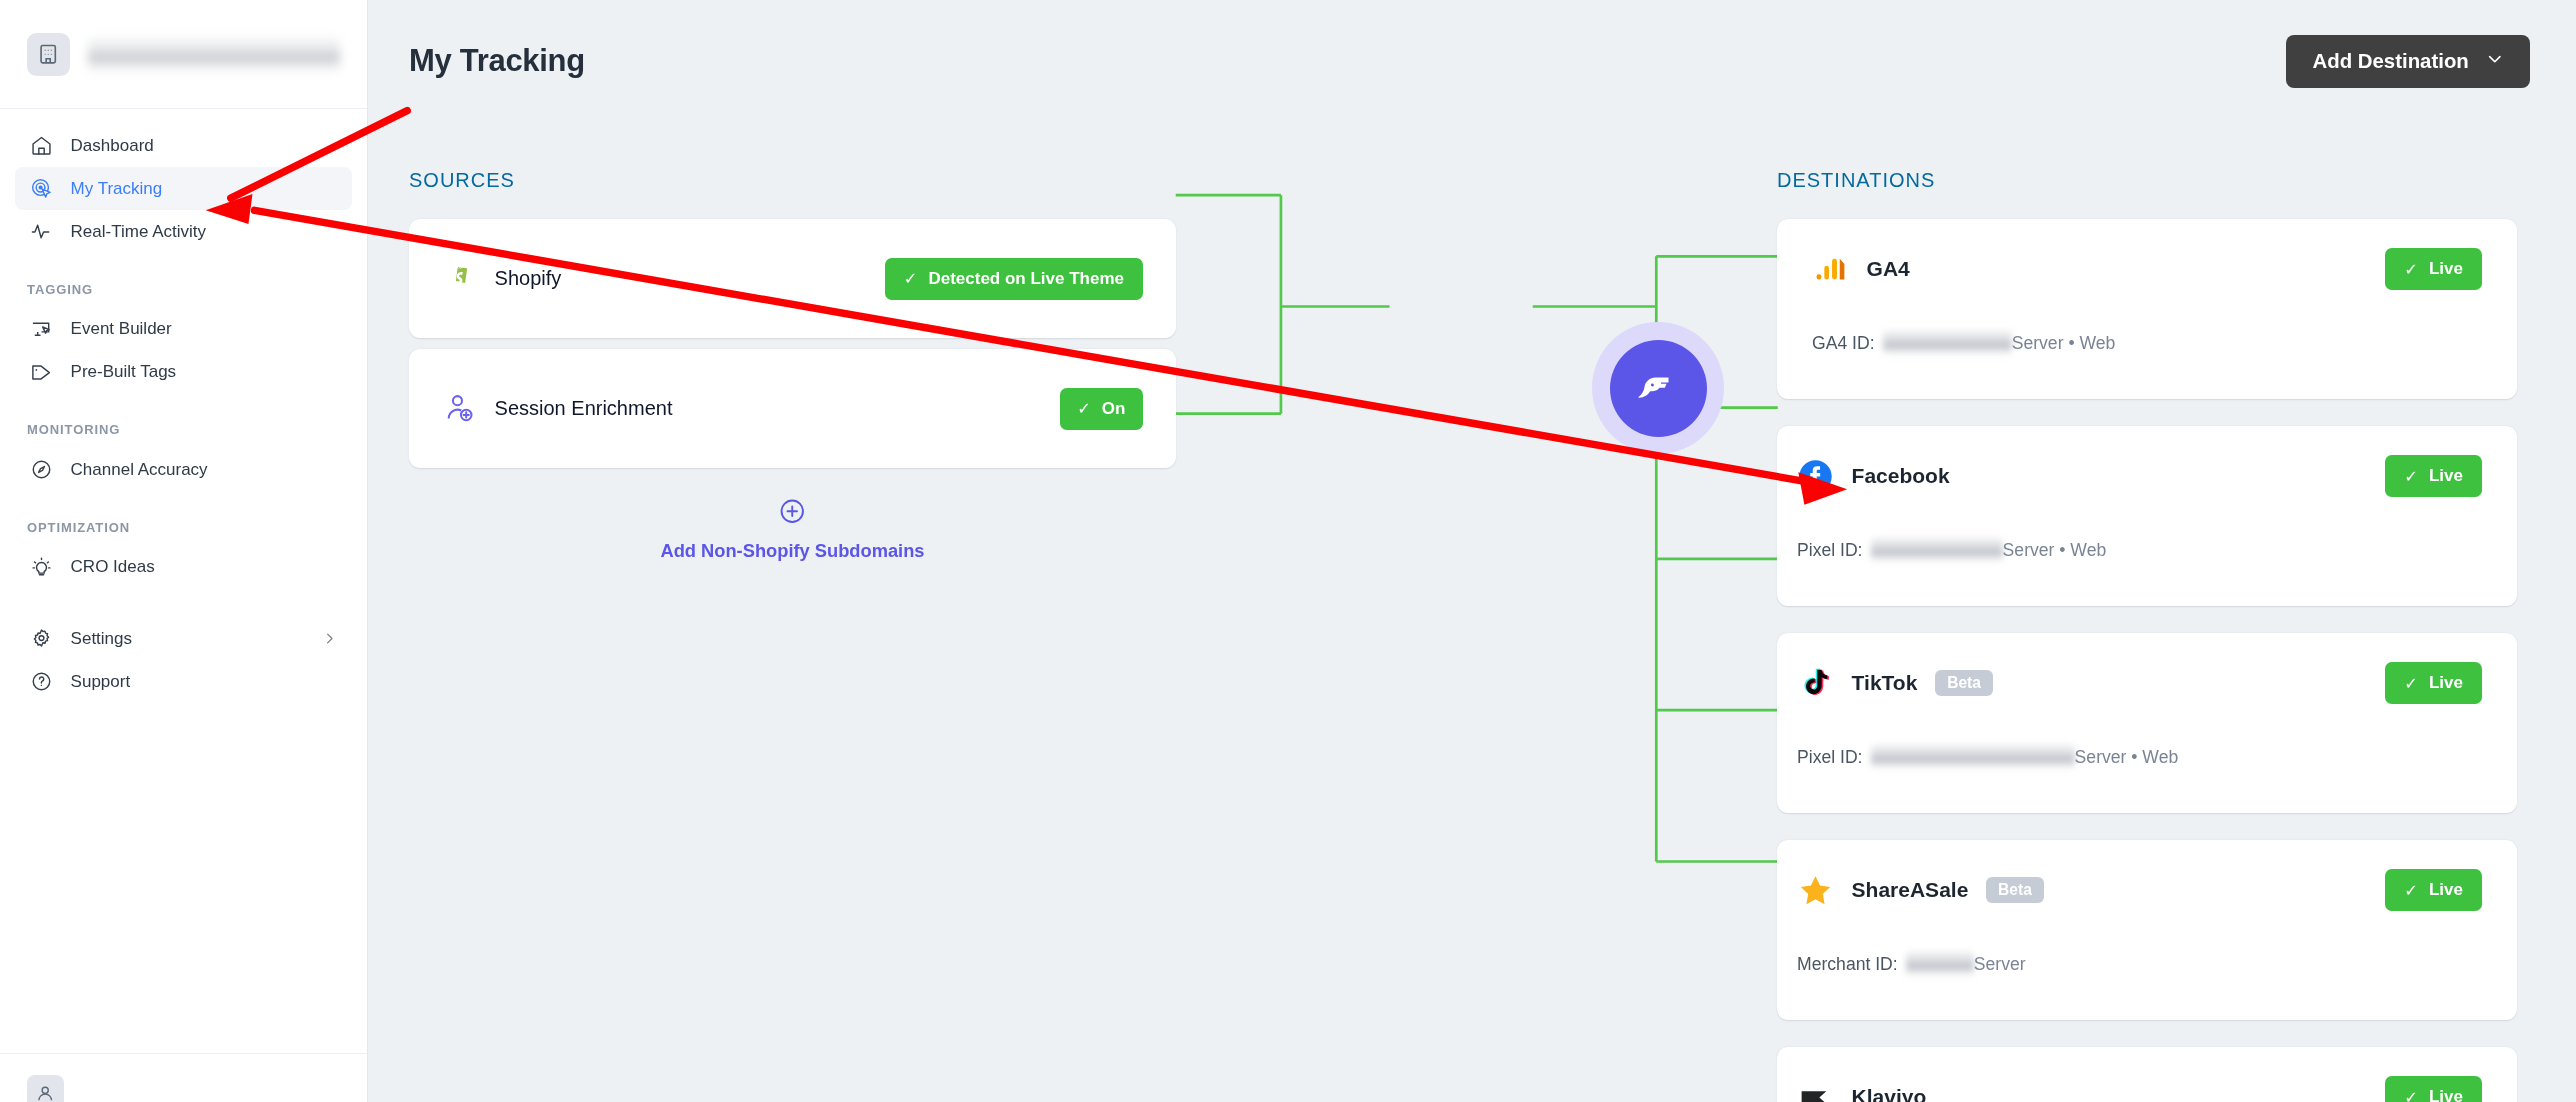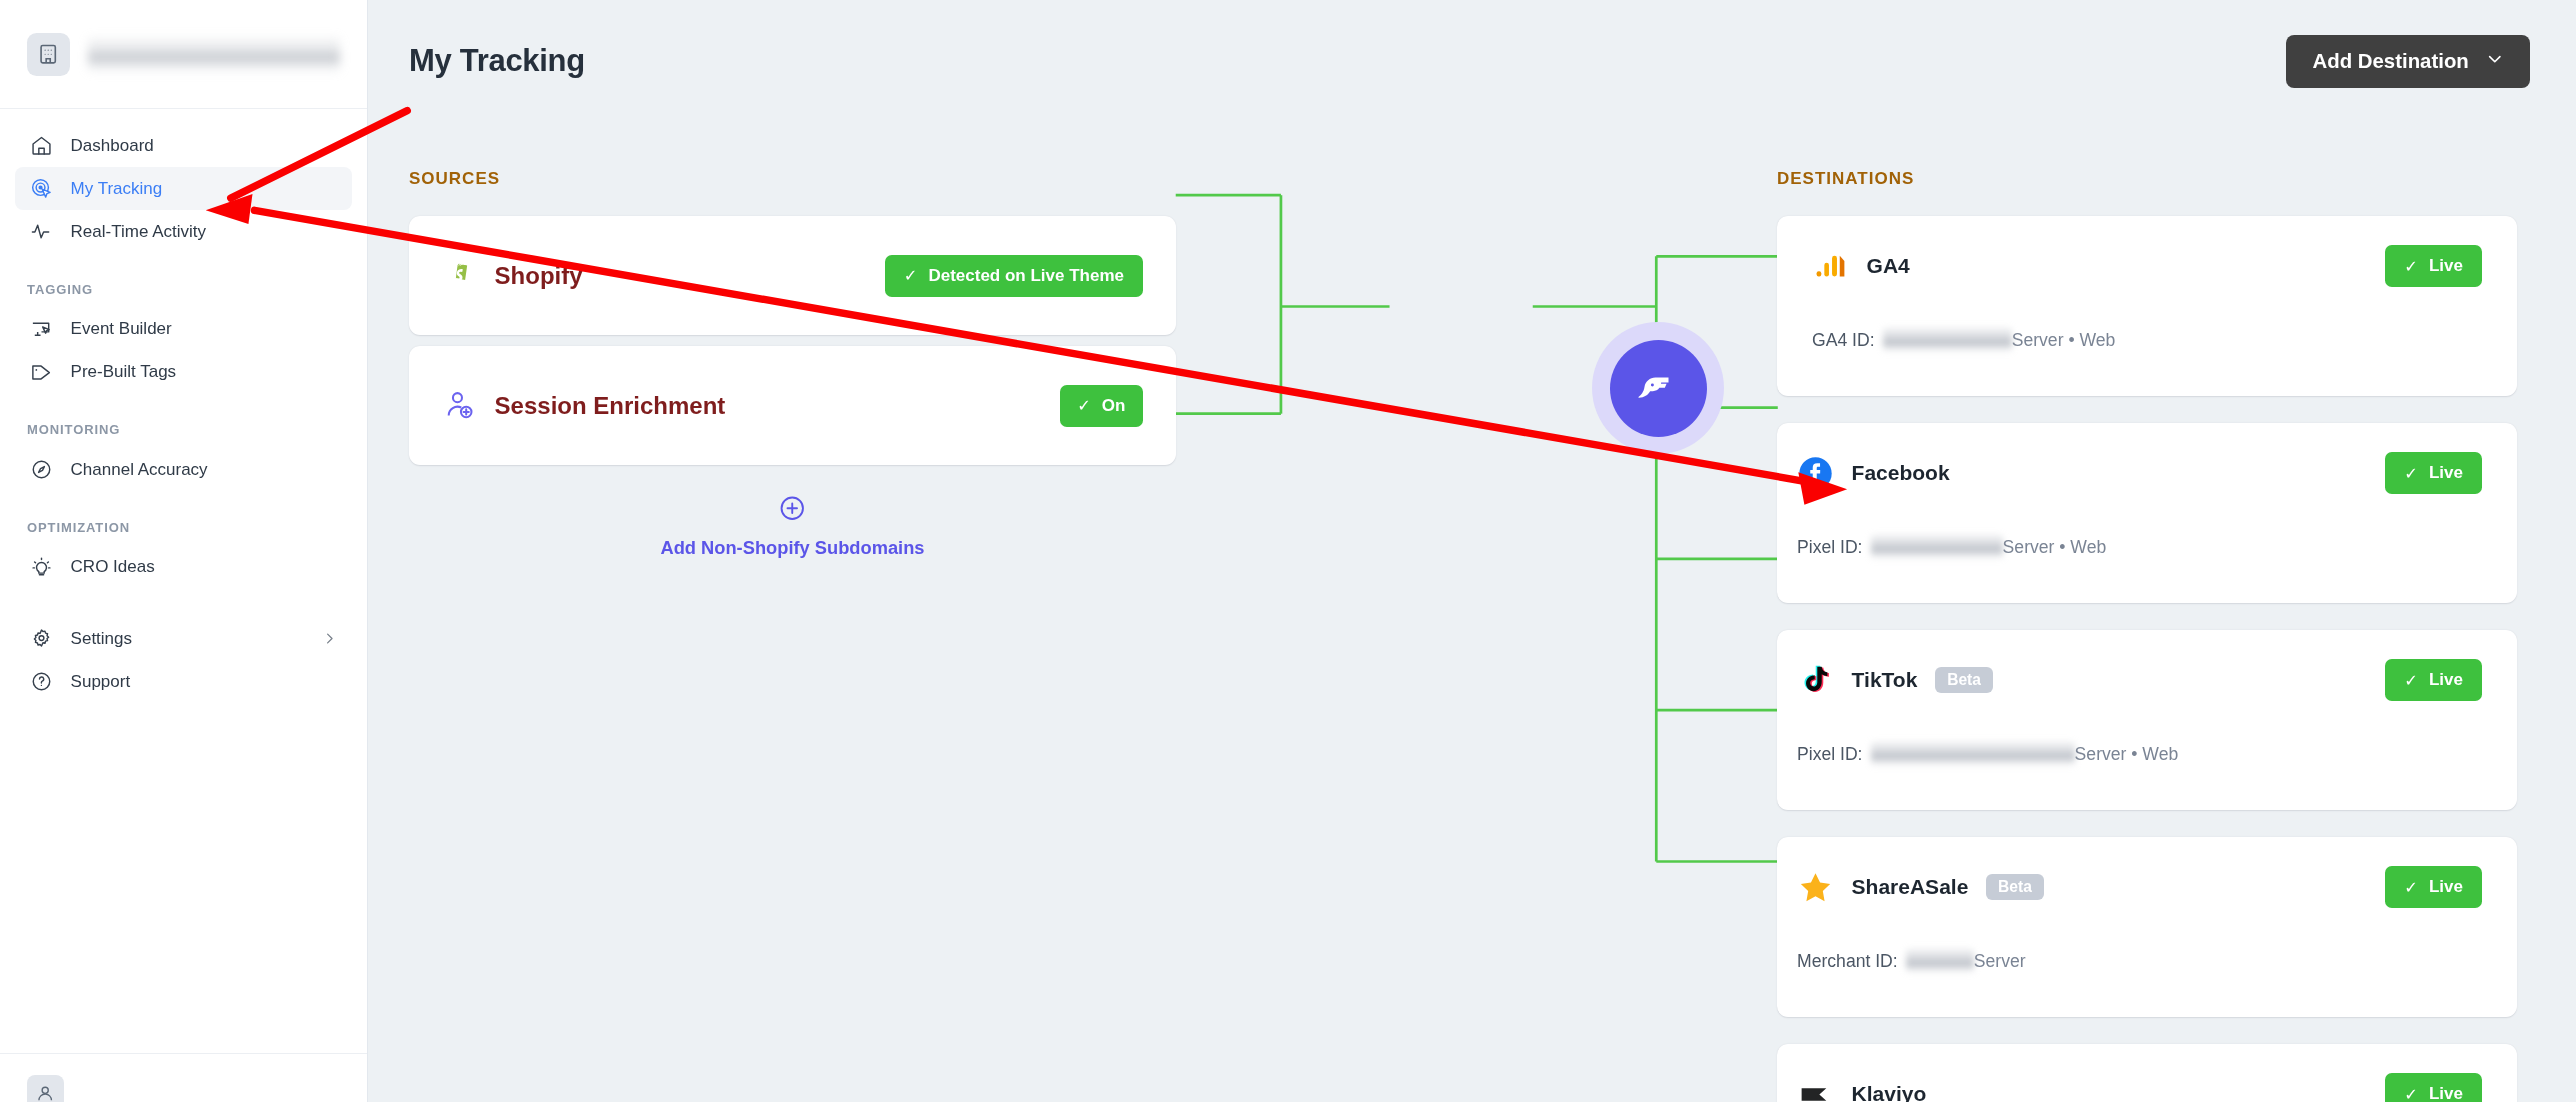--- a/index.html
+++ b/index.html
@@ -70,39 +70,39 @@
     padding: 34px 46px 0 41px; height: 88px;
   }
   .page-title { font-size: 31px; font-weight: 700; color: #26303c; letter-spacing: -0.3px; }
   .btn-primary {
     background: #404040; color: #fff; border: none; border-radius: 8.1px;
     height: 53px; padding: 0 26px; font-size: 20.4px; font-weight: 700;
     display: flex; align-items: center; gap: 17.6px; cursor: pointer;
     font-family: "Liberation Sans", sans-serif;
   }
   .col-label {
-    font-size: 17px; font-weight: 700; letter-spacing: 1px; color: #a16207;
+    font-size: 20px; font-weight: 400; letter-spacing: 1px; color: #0369a1;
   }
 
   .canvas { position: relative; width: 100%; height: 1011px; }
   .wires { position: absolute; inset: 0; width: 100%; height: 100%; pointer-events: none; }
 
   
   .sources-col { position: absolute; left: 41px; top: 81px; width: 767px; }
   .dest-col { position: absolute; left: 1409px; top: 81px; width: 740px; }
 
   .card {
     background: #ffffff; border-radius: 11px;
     box-shadow: 0 0.7px 2px rgba(20,30,45,.08), 0 0.7px 0.7px rgba(20,30,45,.04);
     position: relative;
   }
   .src-card { height: 119px; display: flex; align-items: center; padding: 0 33px; }
   .src-card + .src-card { margin-top: 11px; }
   .src-icon { width: 35px; height: 35px; flex: 0 0 35px; margin-right: 17.6px; }
-  .src-name { font-size: 24px; font-weight: 700; color: #7f1d1d; flex: 1 1 auto; }
+  .src-name { font-size: 20px; font-weight: 400; color: #0f172a; flex: 1 1 auto; }
 
   .badge-green {
     background: #3ec13e; color: #fff; border-radius: 6.8px;
     display: inline-flex; align-items: center; gap: 11px;
     height: 42px; padding: 0 19px; font-size: 17px; font-weight: 700;
     white-space: nowrap;
   }
   .badge-green.small { height: 42px; padding: 0 17.6px; }
   .tick { font-size: 16.3px; font-weight: 400; }
 

